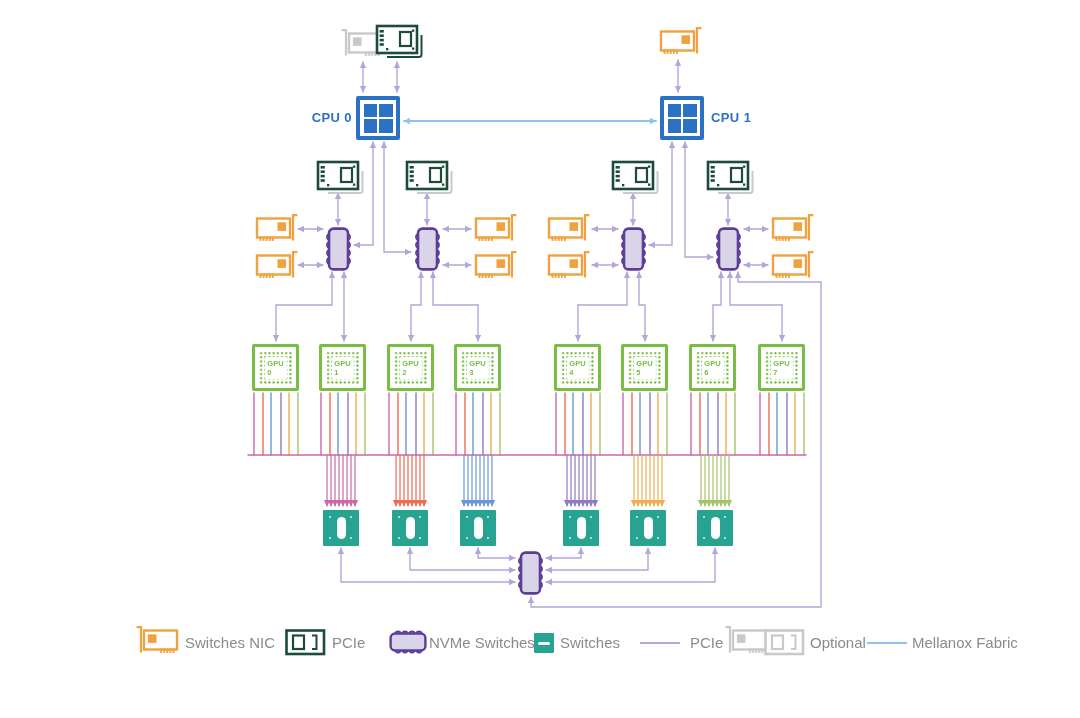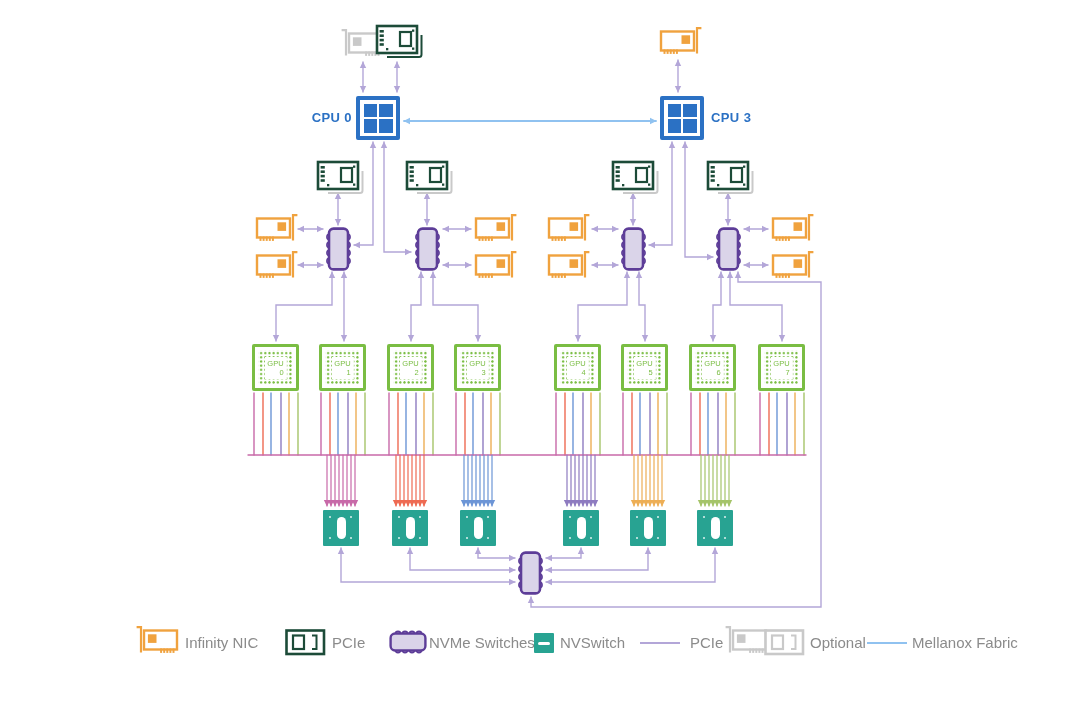--- a/index.html
+++ b/index.html
@@ -26,22 +26,22 @@
     position:absolute;top:344px;width:47px;height:47px;box-sizing:border-box;
     border:3px solid var(--gpu);background:#fff;border-radius:2px;padding:3px;
   }
   .gpu .dots{
     width:100%;height:100%;position:relative;
     background-image:radial-gradient(var(--gpu) 1px, transparent 1.3px);
     background-size:4.2px 4.2px;background-position:1px 1px;
   }
   .gpu .core{
     position:absolute;left:50%;top:50%;transform:translate(-50%,-50%);
-    background:#fff;color:var(--gpu);font-weight:normal;font-size:7.5px;
-    line-height:1.2;text-align:right;padding:2px 3px;white-space:nowrap;
+    background:#fff;color:var(--gpu);font-weight:bold;font-size:7.5px;
+    line-height:1.2;text-align:left;padding:2px 3px;white-space:nowrap;
   }
   .gpu .core span{display:block;}
 
   
   .nvs{position:absolute;top:510px;width:36px;height:36px;background:var(--teal);border-radius:1px;}
   .nvs::before{
     content:"";position:absolute;left:13.5px;top:7px;width:9px;height:22px;
     background:#fff;border-radius:4.5px;
   }
   .nvs::after{
@@ -261,21 +261,21 @@
       <i></i>
       <i></i>
       <i></i>
     </div>
   <div class="cpu" style="left:612px;top:96px">
       <i></i>
       <i></i>
       <i></i>
       <i></i>
     </div>
-  <div class="cpu-lbl" style="left:663px;top:110px;width:52px">CPU 3</div>
+  <div class="cpu-lbl" style="left:663px;top:110px;width:52px">CPU 1</div>
 
   <div class="icon" style="left:268px;top:160px"><svg width="50" height="38" viewBox="0 0 50 38">
     <path d="M12,33 H44 Q46.5,33 46.5,30.5 V11" fill="none" stroke="#C9C9C9" stroke-width="2"></path>
     <rect x="2" y="2" width="40" height="27" fill="#fff" stroke="#1C4B38" stroke-width="2.6"></rect>
     <rect x="25" y="8" width="11" height="14" fill="none" stroke="#1C4B38" stroke-width="2.2"></rect>
     <rect x="4.6" y="6" width="4.2" height="2.6" fill="#1C4B38"></rect>
         <rect x="4.6" y="10.4" width="4.2" height="2.6" fill="#1C4B38"></rect>
         <rect x="4.6" y="14.8" width="4.2" height="2.6" fill="#1C4B38"></rect>
         <rect x="4.6" y="19.2" width="4.2" height="2.6" fill="#1C4B38"></rect>
     <rect x="11" y="24" width="2.3" height="2.3" fill="#1C4B38"></rect>
@@ -532,41 +532,41 @@
   <div class="icon flip" style="left:88px;top:625px"><svg width="44" height="32" viewBox="0 0 44 32">
     <path d="M38.8,2.2 H43.4 M39,1 V27.5" stroke="#F0A23E" stroke-width="2.2" fill="none"></path>
     <rect x="3" y="5.5" width="33" height="19" fill="#fff" stroke="#F0A23E" stroke-width="2.4"></rect>
     <rect x="23.5" y="9.3" width="8.6" height="8.6" fill="#F0A23E"></rect>
         <rect x="5.5" y="23.5" width="2" height="4.4" fill="#F0A23E"></rect>
         <rect x="8.6" y="23.5" width="2" height="4.4" fill="#F0A23E"></rect>
         <rect x="11.7" y="23.5" width="2" height="4.4" fill="#F0A23E"></rect>
         <rect x="14.8" y="23.5" width="2" height="4.4" fill="#F0A23E"></rect>
         <rect x="17.9" y="23.5" width="2" height="4.4" fill="#F0A23E"></rect>
       </svg></div>
-  <div class="lg-lbl" style="left:137px;top:634px">Infinity NIC</div>
+  <div class="lg-lbl" style="left:137px;top:634px">Switches NIC</div>
   <div class="icon" style="left:237px;top:629px"><svg width="41" height="27" viewBox="0 0 41 27">
     <rect x="1.5" y="1.5" width="37.5" height="23.5" fill="#fff" stroke="#1C4B38" stroke-width="2.6"></rect>
     <rect x="8" y="6.5" width="11" height="13.5" fill="none" stroke="#1C4B38" stroke-width="2.2"></rect>
     <path d="M27,6.5 h5.5 M27,20 h5.5 M31.5,6.5 v13.5" fill="none" stroke="#1C4B38" stroke-width="2"></path>
       </svg></div>
   <div class="lg-lbl" style="left:284px;top:634px">PCIe</div>
   <div class="icon" style="left:341px;top:629px"><svg width="38" height="26" viewBox="0 0 38 26">
         <circle cx="9" cy="5" r="2.6" fill="#DAD4E9" stroke="#5D3D98" stroke-width="1.6"></circle>
     <circle cx="9" cy="21" r="2.6" fill="#DAD4E9" stroke="#5D3D98" stroke-width="1.6"></circle>
         <circle cx="16" cy="5" r="2.6" fill="#DAD4E9" stroke="#5D3D98" stroke-width="1.6"></circle>
     <circle cx="16" cy="21" r="2.6" fill="#DAD4E9" stroke="#5D3D98" stroke-width="1.6"></circle>
         <circle cx="23" cy="5" r="2.6" fill="#DAD4E9" stroke="#5D3D98" stroke-width="1.6"></circle>
     <circle cx="23" cy="21" r="2.6" fill="#DAD4E9" stroke="#5D3D98" stroke-width="1.6"></circle>
         <circle cx="30" cy="5" r="2.6" fill="#DAD4E9" stroke="#5D3D98" stroke-width="1.6"></circle>
     <circle cx="30" cy="21" r="2.6" fill="#DAD4E9" stroke="#5D3D98" stroke-width="1.6"></circle>
     <rect x="1.6" y="4.5" width="34.8" height="17" rx="4.5" fill="#DAD4E9" stroke="#5D3D98" stroke-width="2.4"></rect>
       </svg></div>
   <div class="lg-lbl" style="left:381px;top:634px">NVMe Switches</div>
   <div class="nvs-mini" style="left:486px;top:633px"></div>
-  <div class="lg-lbl" style="left:512px;top:634px">NVSwitch</div>
+  <div class="lg-lbl" style="left:512px;top:634px">Switches</div>
   <div class="swatch" style="left:592px;top:642px;background:var(--pline)"></div>
   <div class="lg-lbl" style="left:642px;top:634px">PCIe</div>
   <div class="icon flip" style="left:677px;top:625px"><svg width="44" height="32" viewBox="0 0 44 32">
     <path d="M38.8,2.2 H43.4 M39,1 V27.5" stroke="#C9C9C9" stroke-width="2.2" fill="none"></path>
     <rect x="3" y="5.5" width="33" height="19" fill="#fff" stroke="#C9C9C9" stroke-width="2.4"></rect>
     <rect x="23.5" y="9.3" width="8.6" height="8.6" fill="#C9C9C9"></rect>
         <rect x="5.5" y="23.5" width="2" height="4.4" fill="#C9C9C9"></rect>
         <rect x="8.6" y="23.5" width="2" height="4.4" fill="#C9C9C9"></rect>
         <rect x="11.7" y="23.5" width="2" height="4.4" fill="#C9C9C9"></rect>
         <rect x="14.8" y="23.5" width="2" height="4.4" fill="#C9C9C9"></rect>

